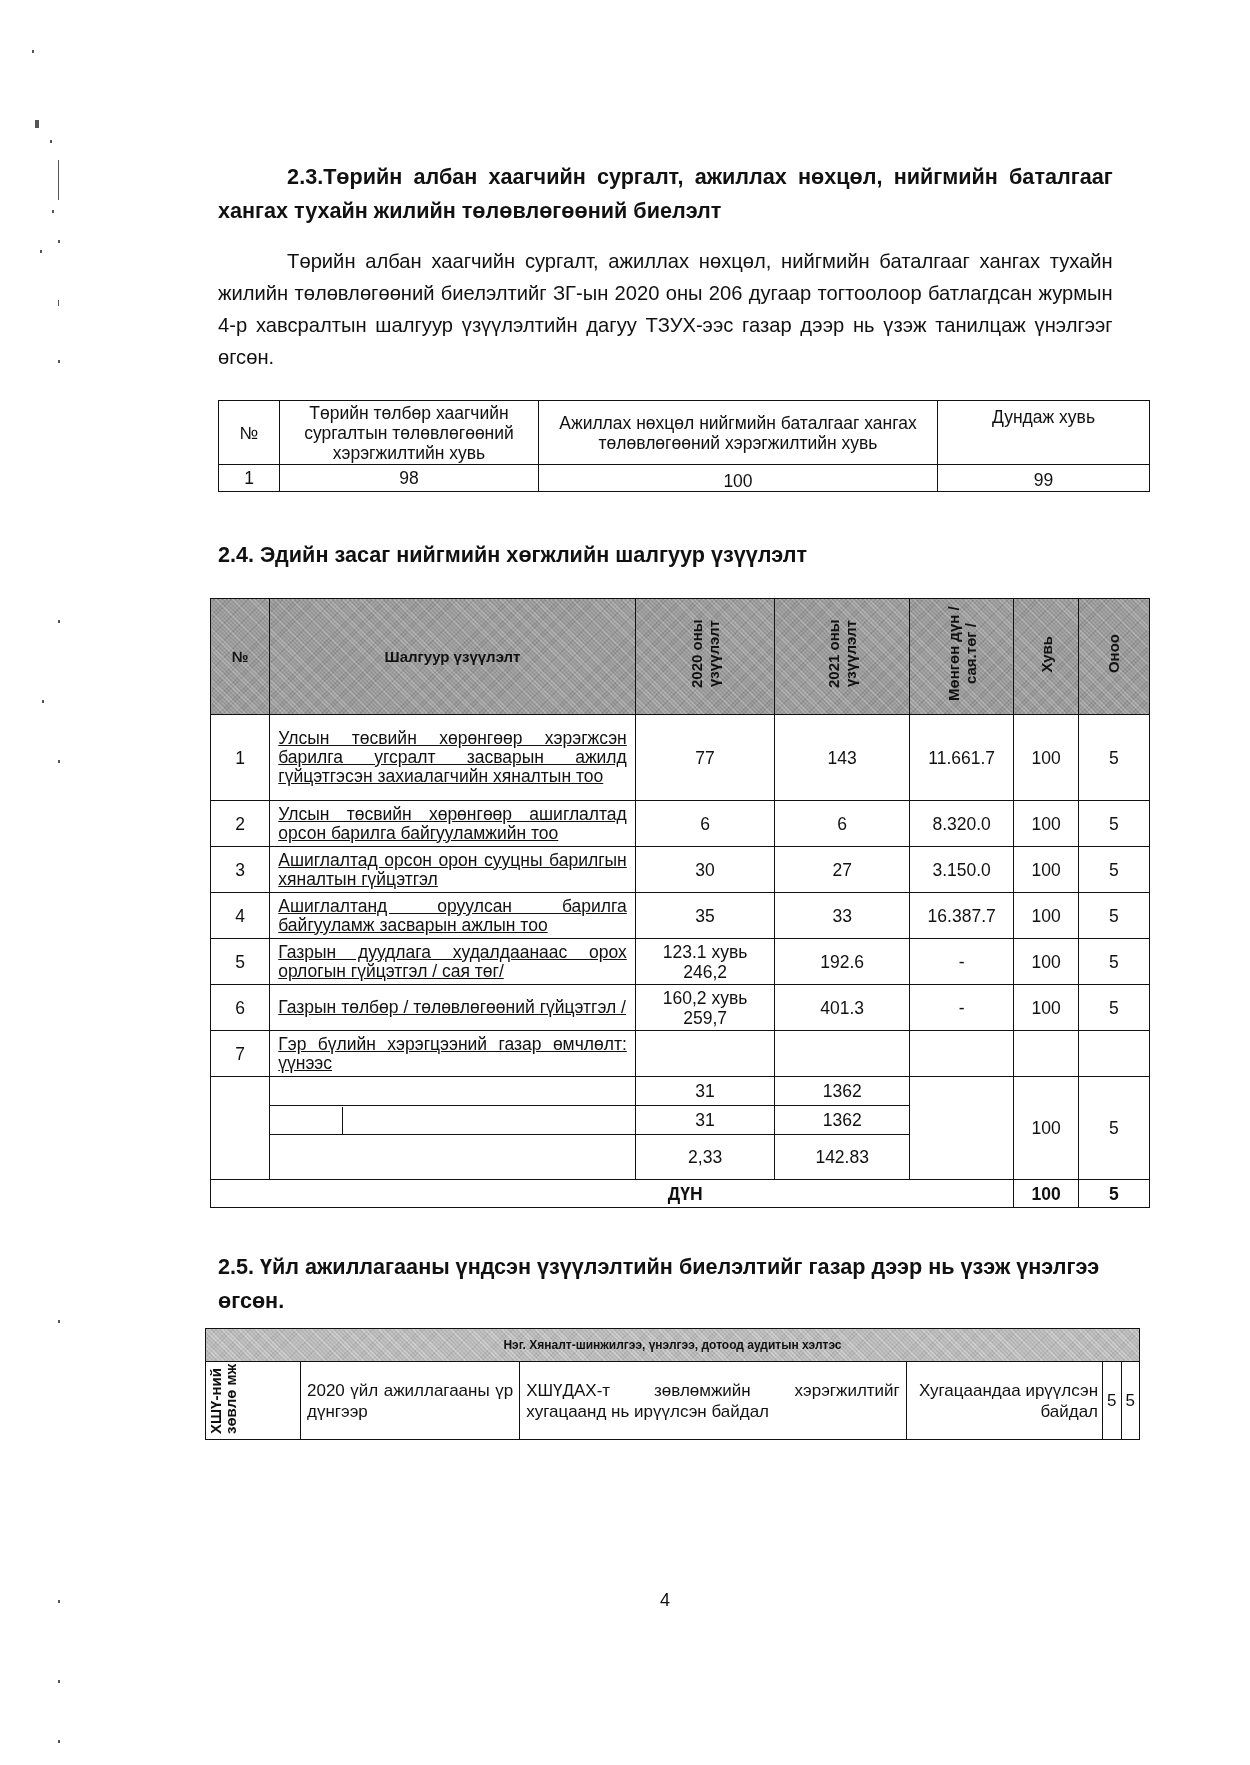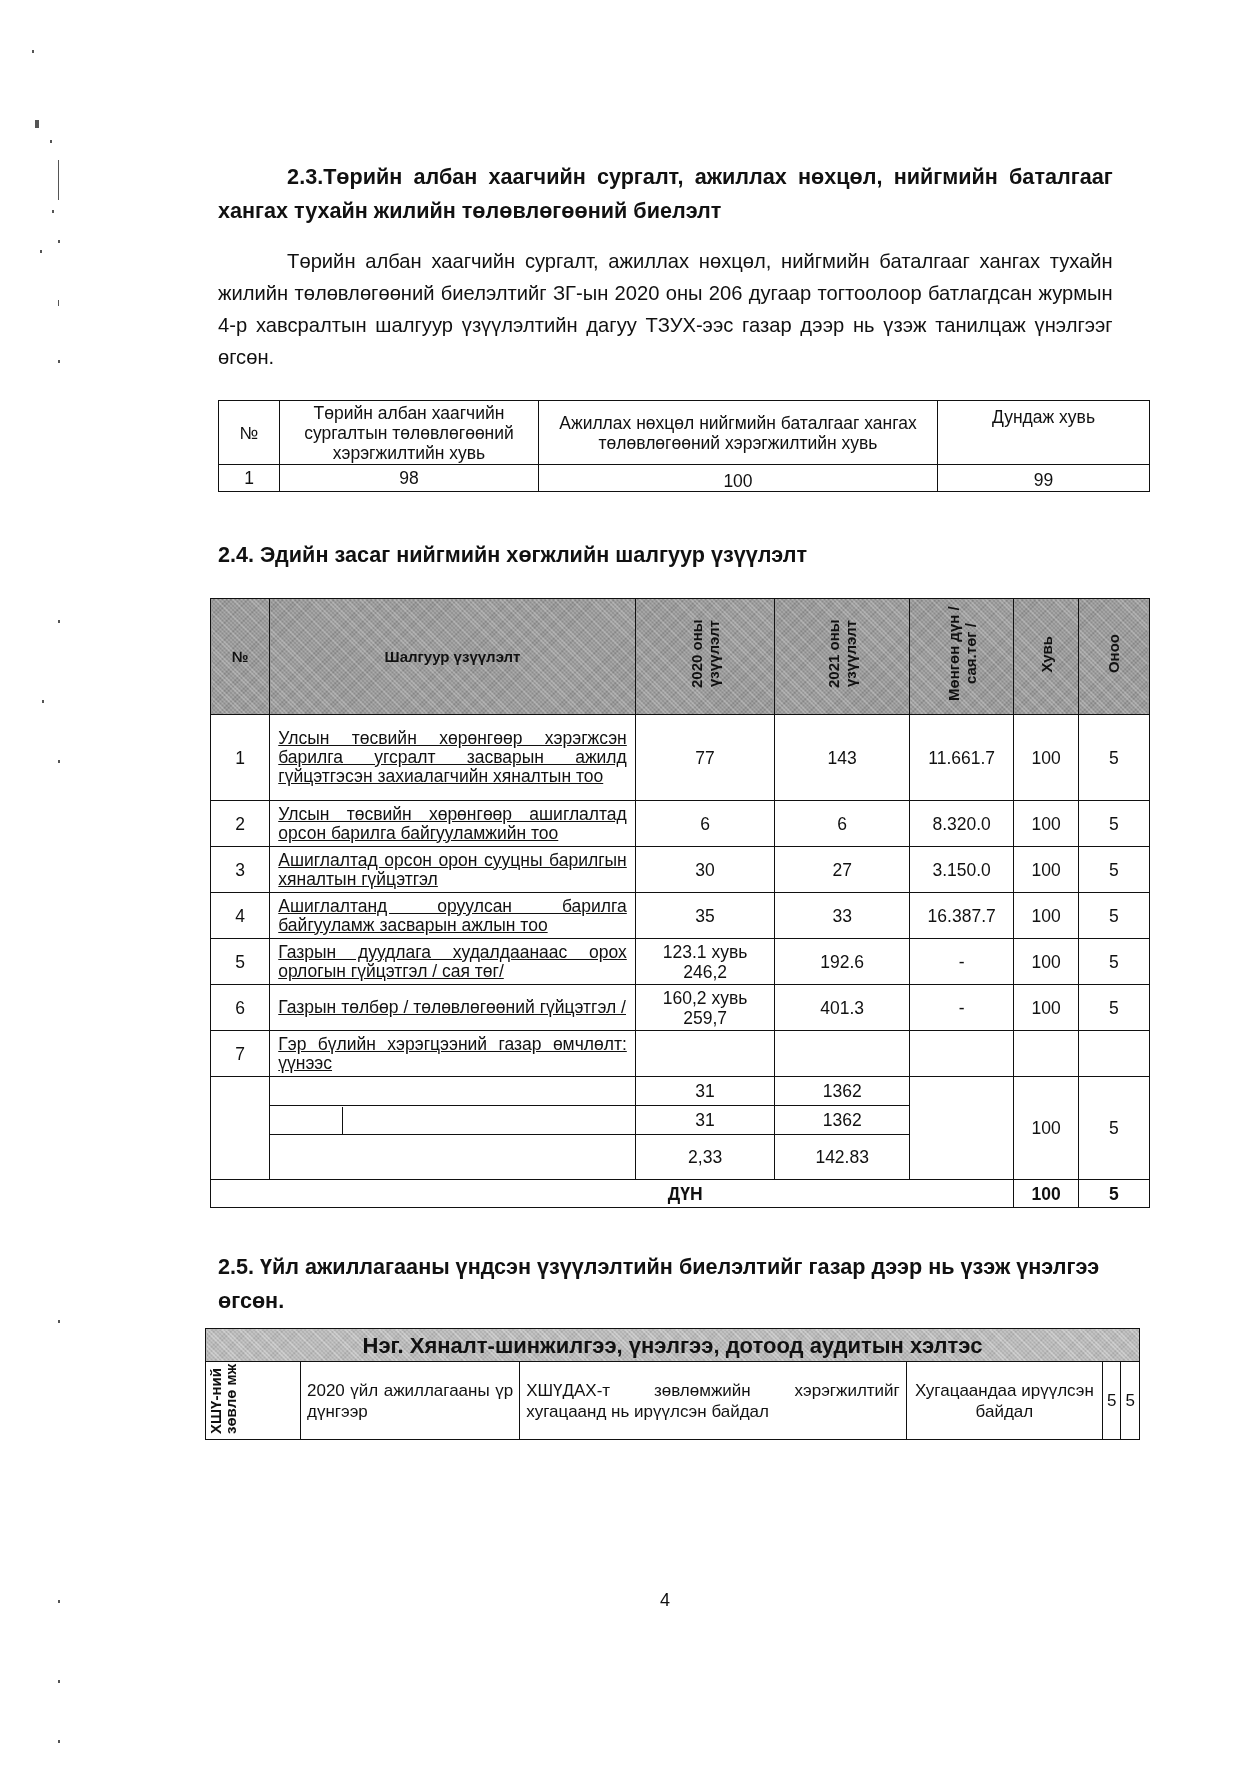--- a/index.html
+++ b/index.html
@@ -47,21 +47,21 @@
   .vert { writing-mode: vertical-rl; transform: rotate(180deg); display: inline-block; line-height: 17px; }
   .t2 td.crit { text-align: justify; text-align-last: left; padding: 0 8px; line-height: 19px; font-size: 17.5px; text-decoration: underline; }
   .t2 td.bold { font-weight: bold; }
 
   .h25 { top: 1250px; }
 
   
   .t3 { left: 205px; top: 1328px; width: 935px; font-size: 17px; }
   .t3 td { line-height: 21px; }
   .t3 .band td {
-    font-weight: bold; font-size: 22px; text-align: center; height: 32px;
+    font-weight: bold; font-size: 12px; text-align: center; height: 32px;
     background-color: #b8b8b8;
     background-image:
       repeating-linear-gradient(45deg, rgba(255,255,255,0.45) 0 1px, transparent 1px 3px),
       repeating-linear-gradient(-45deg, rgba(0,0,0,0.12) 0 1px, transparent 1px 3px);
   }
   .t3 td.just { text-align: justify; text-align-last: left; padding: 2px 6px; }
   .t3 .vcell { font-weight: bold; font-size: 15px; text-align: left; padding: 0 2px; }
   .t3 .vcell .vert { line-height: 15px; }
 
   .page-num { position: absolute; left: 660px; top: 1590px; font-size: 18px; }
@@ -91,21 +91,21 @@
   </div>
 
   <div class="heading h23"><span class="indent"></span><span>2.3.Төрийн албан хаагчийн сургалт, ажиллах нөхцөл, нийгмийн баталгааг хангах тухайн жилийн төлөвлөгөөний биелэлт</span></div>
 
   <div class="para"><span class="indent"></span><span>Төрийн албан хаагчийн сургалт, ажиллах нөхцөл, нийгмийн баталгааг хангах тухайн жилийн төлөвлөгөөний биелэлтийг ЗГ-ын 2020 оны 206 дугаар тогтоолоор батлагдсан журмын 4-р хавсралтын шалгуур үзүүлэлтийн дагуу ТЗУХ-ээс газар дээр нь үзэж танилцаж үнэлгээг өгсөн.</span></div>
 
   <table class="t1">
     <tbody>
         <tr style="height:64px">
       <td style="width:52px">№</td>
-      <td style="width:250px">Төрийн албан хаагчийн сургалтын төлөвлөгөөний хэрэгжилтийн хувь</td>
+      <td style="width:250px">Төрийн төлбөр хаагчийн сургалтын төлөвлөгөөний хэрэгжилтийн хувь</td>
       <td style="width:390px">Ажиллах нөхцөл нийгмийн баталгааг хангах төлөвлөгөөний хэрэгжилтийн хувь</td>
       <td style="vertical-align:top;padding-top:6px">Дундаж хувь</td>
     </tr>
     <tr style="height:26px">
       <td>1</td>
       <td>98</td>
       <td style="padding-top:6px">100</td>
       <td style="padding-top:4px">99</td>
     </tr>
   </tbody>
@@ -229,21 +229,21 @@
     <tbody>
     <tr class="band">
       <td colspan="6">Нэг. Хяналт-шинжилгээ, үнэлгээ, дотоод аудитын хэлтэс</td>
     </tr>
     <tr style="height:78px">
       <td class="vcell">
         <span class="vert" style="height:72px;width:90px">ХШҮ-ний зөвлө мж</span>
       </td>
       <td class="just">2020 үйл ажиллагааны үр дүнгээр</td>
       <td class="just">ХШҮДАХ-т зөвлөмжийн хэрэгжилтийг хугацаанд нь ирүүлсэн байдал</td>
-      <td style="text-align:center;">Хугацаандаа ирүүлсэн байдал</td>
+      <td style="text-align:right;">Хугацаандаа ирүүлсэн байдал</td>
       <td style="text-align:center">5</td>
       <td style="text-align:center">5</td>
     </tr>
   </tbody>
     </table>
 
   <div class="page-num">4</div>
 </div>
 
 </body></html>

